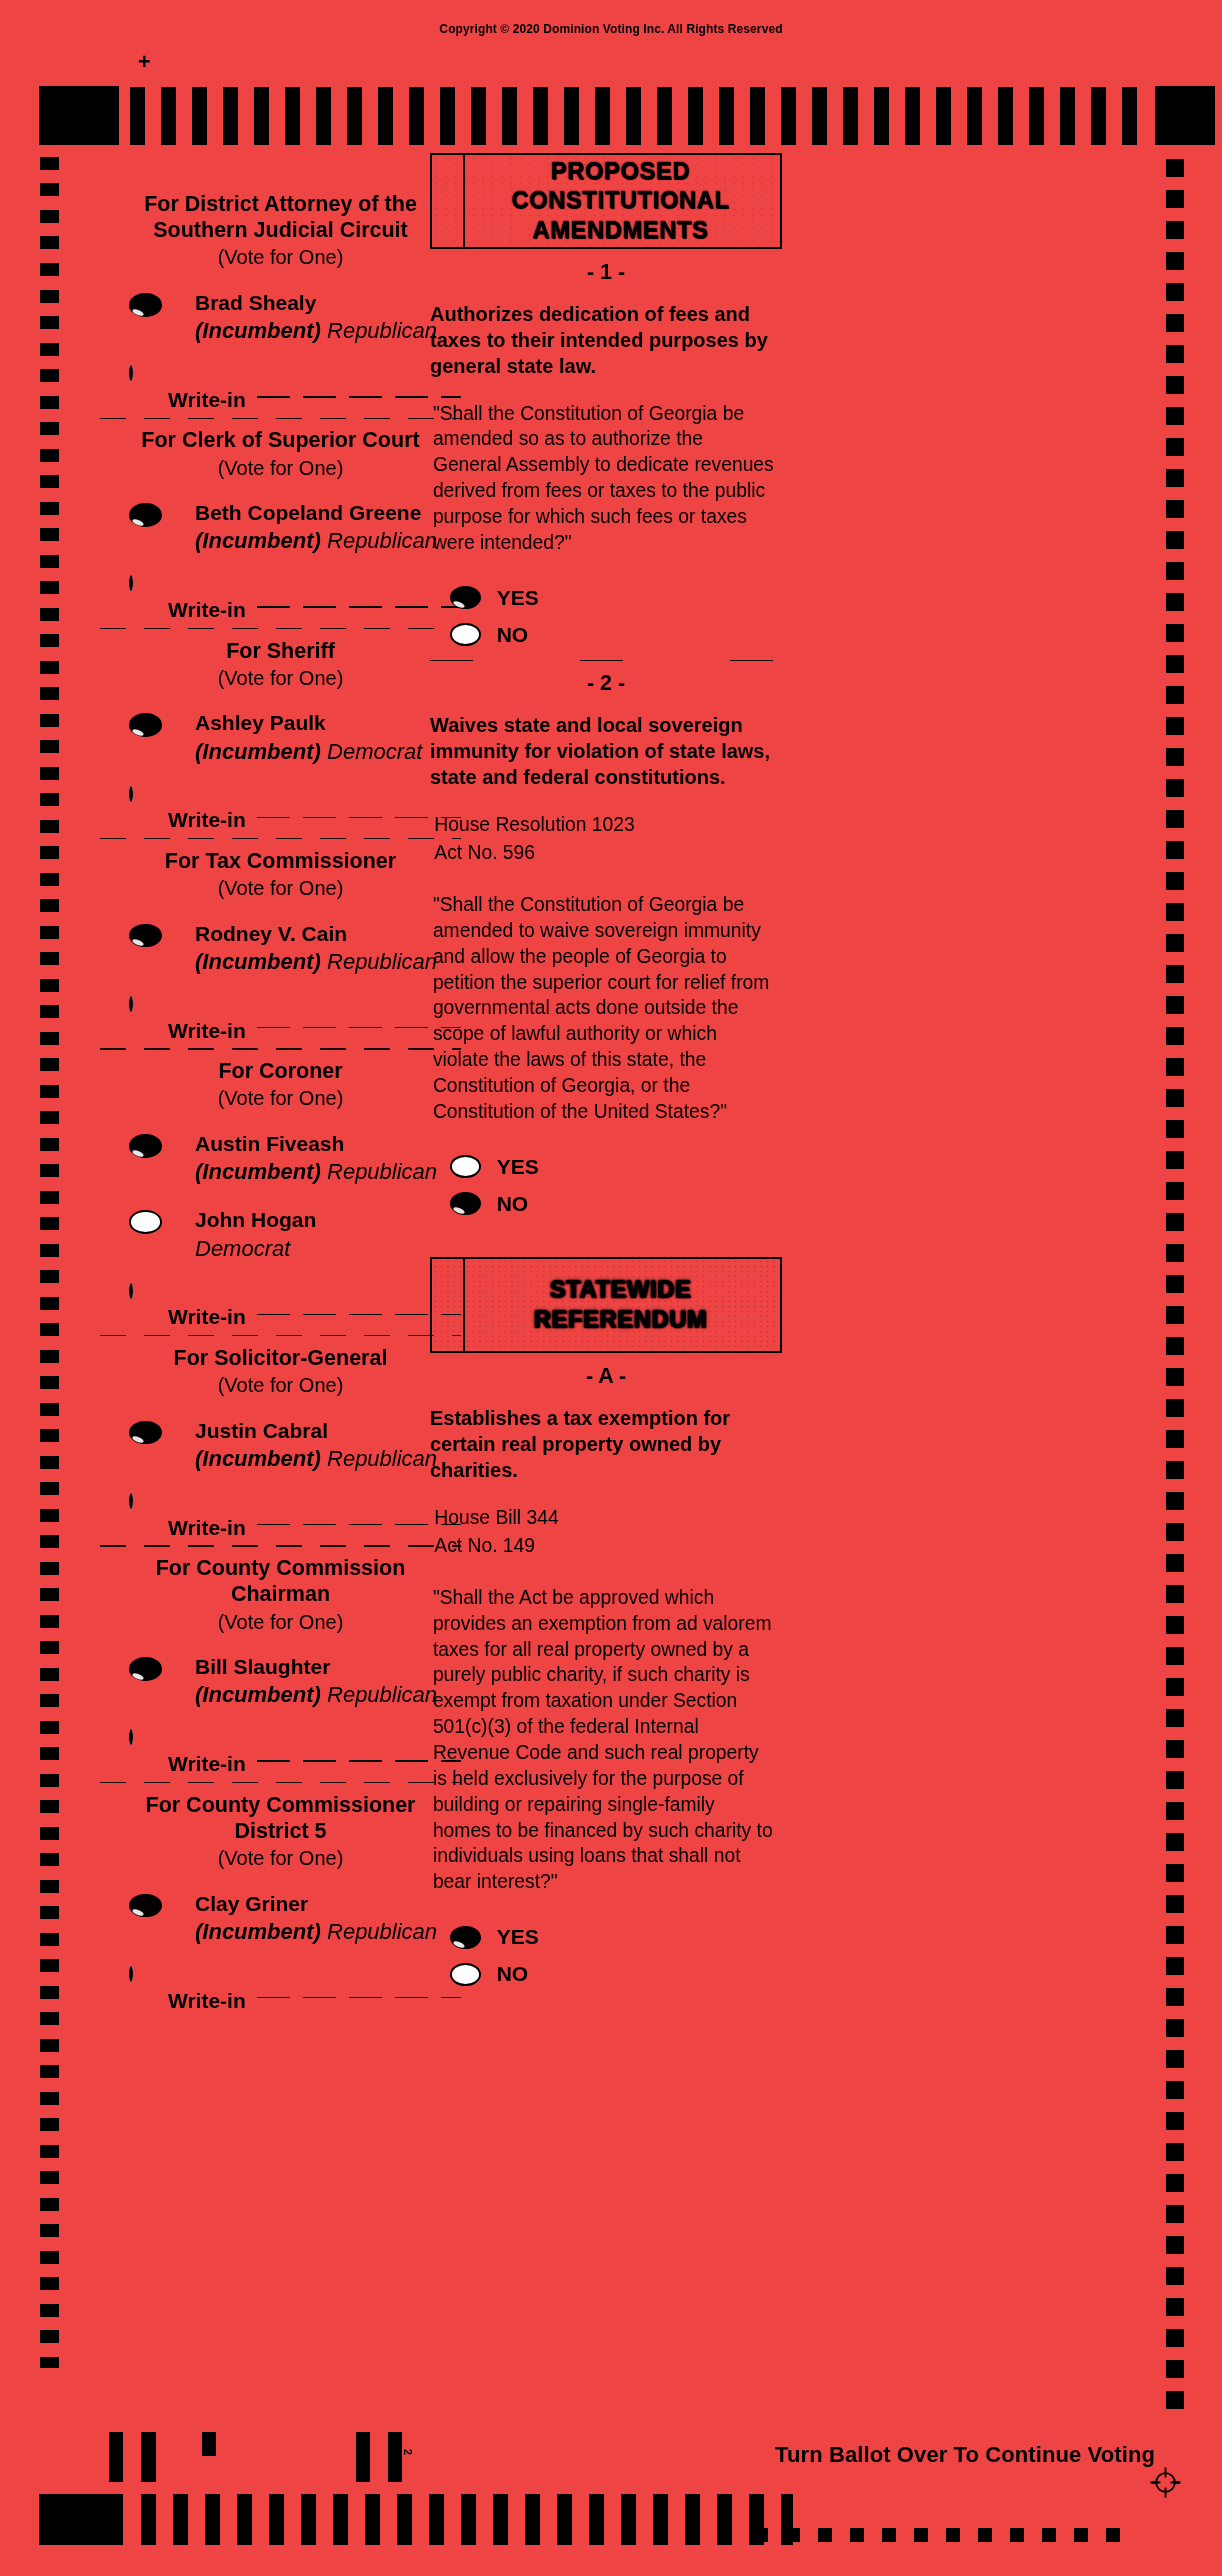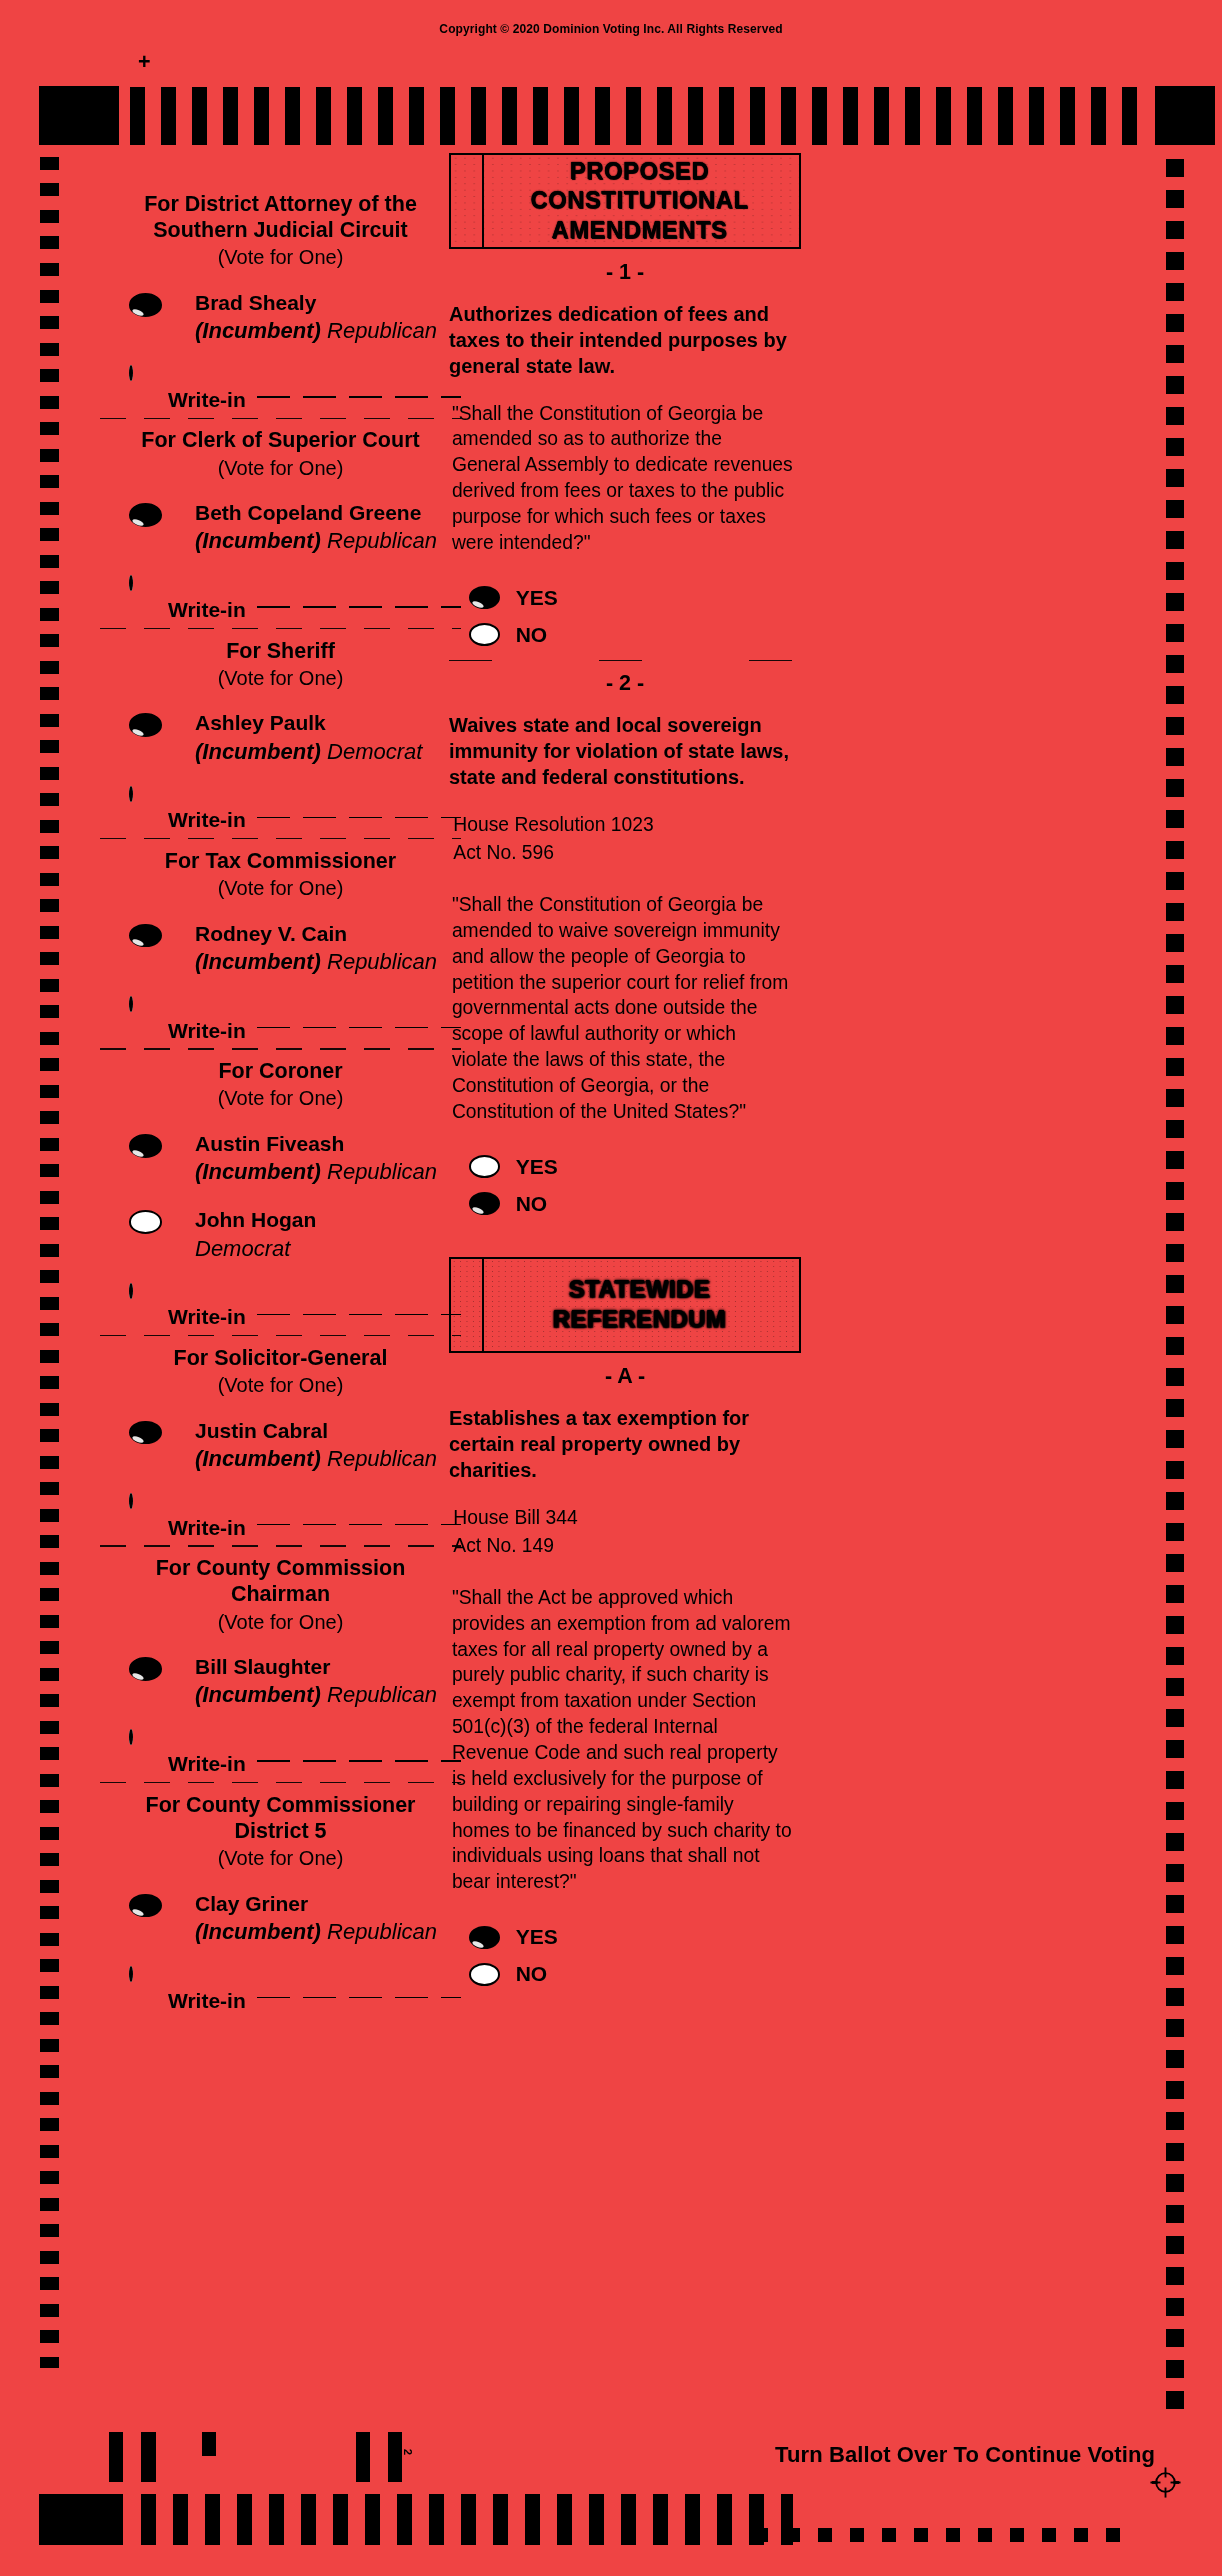--- a/index.html
+++ b/index.html
@@ -32,21 +32,21 @@
   .sq1 {left:202px;top:2432px;width:14.3px;height:23.6px;}
   .bar3{left:356px;top:2432px;width:14.3px;height:50px;}
   .bar4{left:388px;top:2432px;width:14.3px;height:50px;}
   .sheet-num{position:absolute;left:405px;top:2446px;font-size:11.4px;font-weight:700;
     transform:rotate(90deg);}
   .turn-over{position:absolute;left:644px;top:2442px;width:511px;text-align:right;
     font-size:22px;font-weight:700;letter-spacing:0.1px;}
   .crosshair{position:absolute;left:1149px;top:2466px;width:33px;height:33px;}
   
   .col-left{position:absolute;left:100px;top:159px;width:361px;margin-top:32px;}
-  .col-right{position:absolute;left:449px;top:153px;width:352px;}
+  .col-right{position:absolute;left:430px;top:153px;width:352px;}
   
   .contest-title{font-size:21.5px;font-weight:700;text-align:center;line-height:1.22;
     margin:0 auto 2.9px auto;max-width:323px;}
   .vote-for{font-size:20px;text-align:center;margin:0 0 21.5px 0;}
   .cand-row{display:flex;gap:33px;margin:0 0 23px 29px;min-height:50px;}
   .bubble{position:relative;flex:none;width:33px;height:23.6px;border:2.1px solid #000;
     border-radius:50%;box-sizing:border-box;background:#fff;margin-top:2.1px;}
   .bubble.filled{background:#000;}
   .bubble.filled::after{content:"";position:absolute;left:0.7px;bottom:0px;width:12px;height:5px;
     background:#fff;border-radius:50%;transform:rotate(22deg);opacity:.9;}

